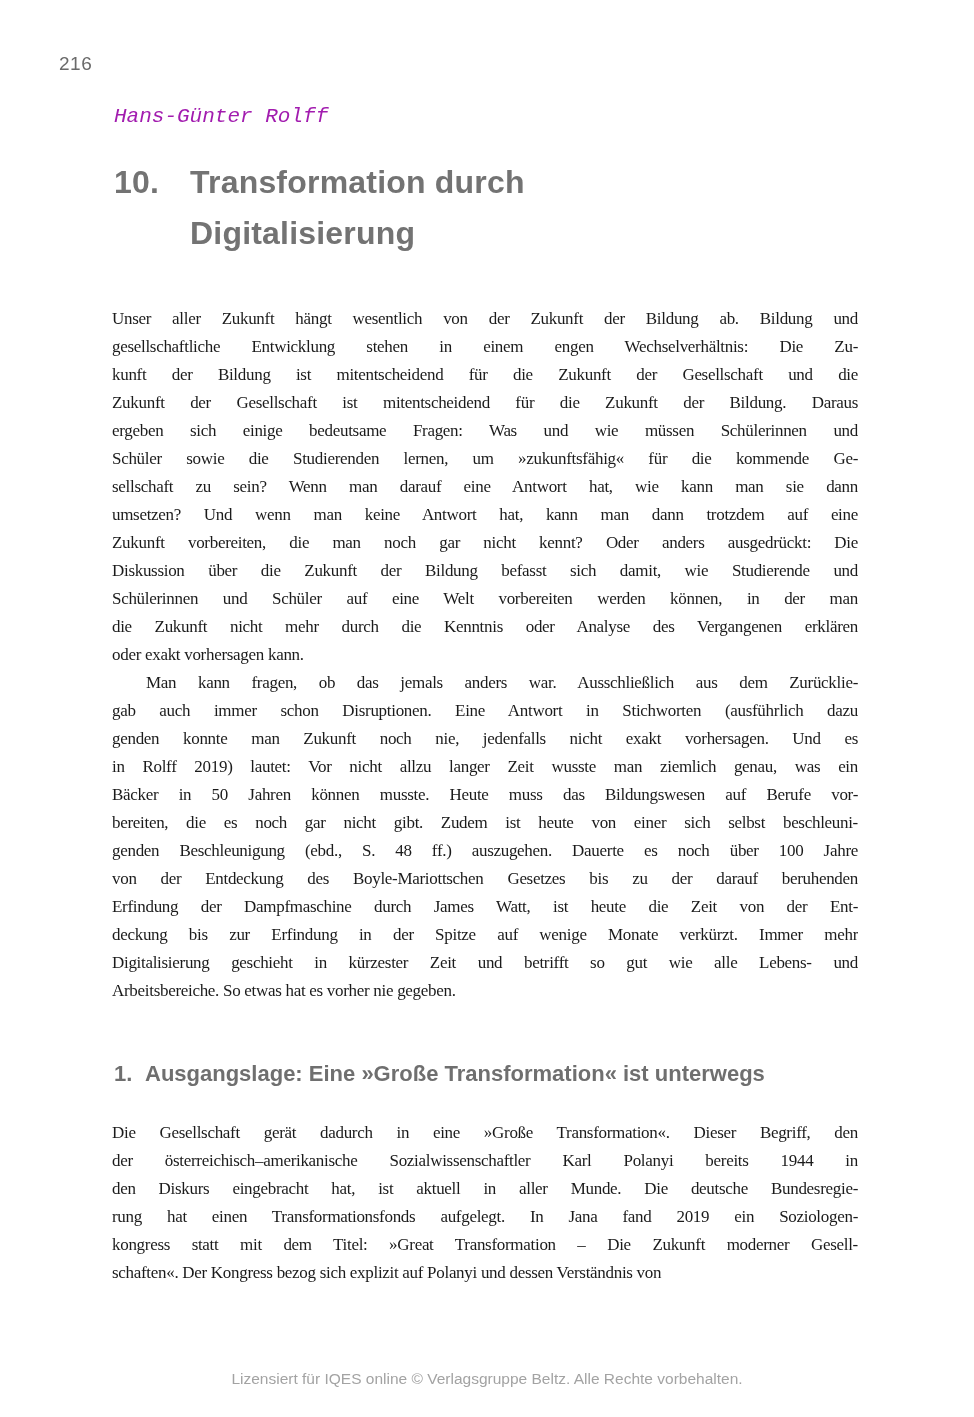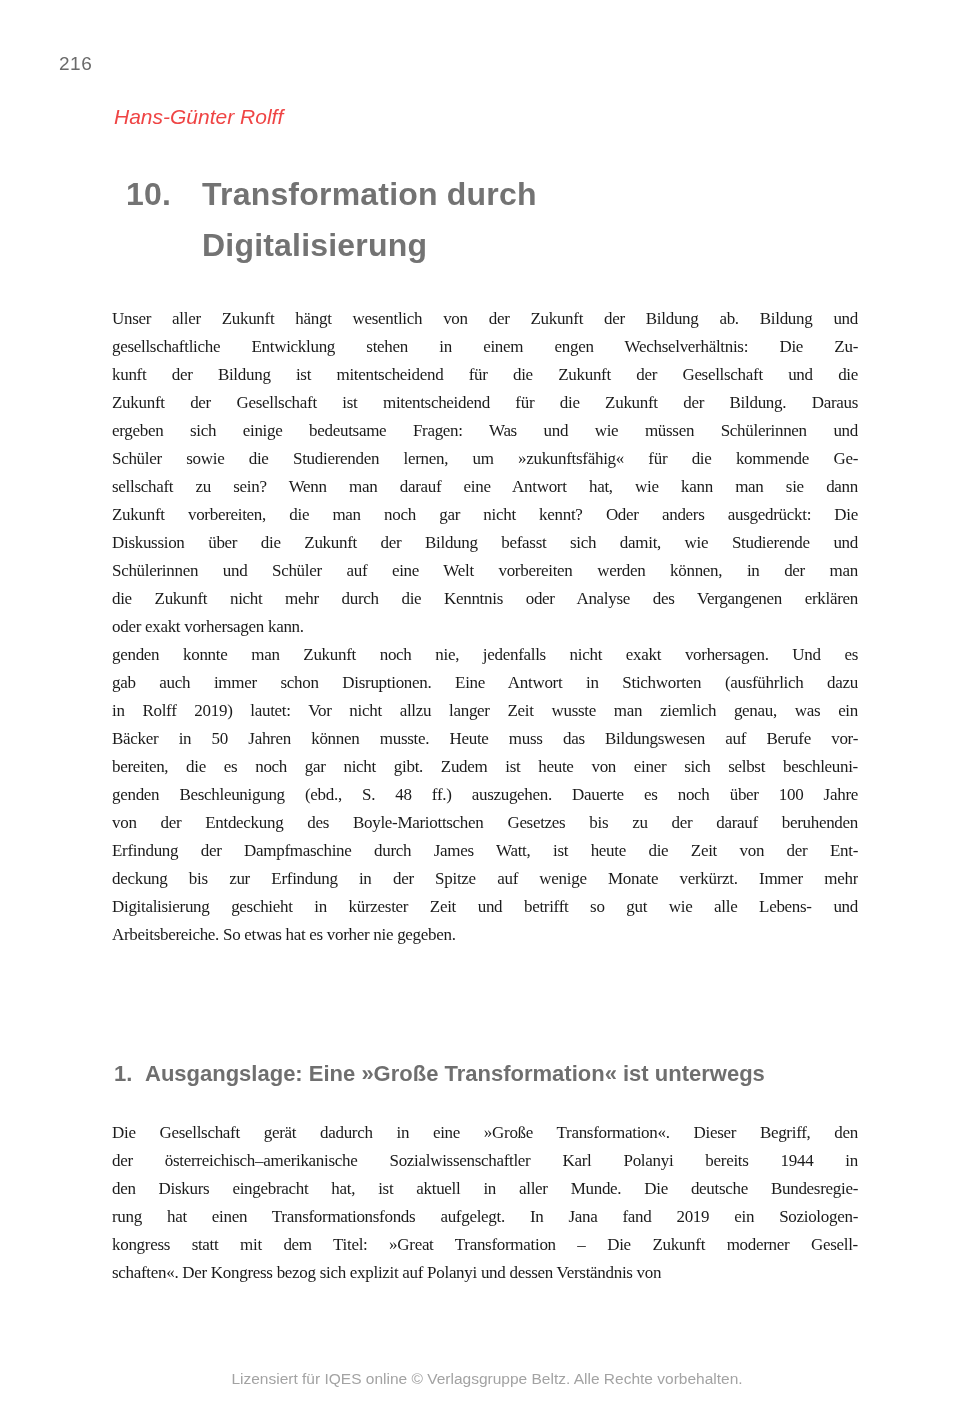--- a/index.html
+++ b/index.html
@@ -11,25 +11,25 @@
     overflow: hidden;
   }
   .page-number {
     position: absolute; left: 59px; top: 53px;
     font-family: "Liberation Sans", sans-serif;
     font-weight: 400; font-size: 19px; color: #6a6a6a;
     letter-spacing: 0.5px;
   }
   .author {
     position: absolute; left: 114px; top: 105px;
-    font-family: Liberation Sans, sans-serif;
-    font-style: italic; font-size: 21px; color: #ef4444;
+    font-family: Liberation Mono, monospace;
+    font-style: italic; font-size: 21px; color: #a21caf;
   }
   .chapter {
-    position: absolute; left: 114px; top: 157px; margin: 12px;
+    position: absolute; left: 114px; top: 157px; margin: 0;
     display: flex;
     font-family: "Liberation Sans", sans-serif;
     font-weight: 700; font-size: 32px; line-height: 51px;
     color: #737373; letter-spacing: 0.2px;
   }
   .ch-num { flex: 0 0 76px; }
   .section {
     position: absolute; left: 114px; top: 1059px; margin: 0;
     display: flex;
     font-family: "Liberation Sans", sans-serif;
@@ -72,29 +72,31 @@
 
 <div class="bodytext bt1">
   <div class="para">
       <div class="tline">Unser aller Zukunft hängt wesentlich von der Zukunft der Bildung ab. Bildung und</div>
       <div class="tline">gesellschaftliche Entwicklung stehen in einem engen Wechselverhältnis: Die Zu-</div>
       <div class="tline">kunft der Bildung ist mitentscheidend für die Zukunft der Gesellschaft und die</div>
       <div class="tline">Zukunft der Gesellschaft ist mitentscheidend für die Zukunft der Bildung. Daraus</div>
       <div class="tline">ergeben sich einige bedeutsame Fragen: Was und wie müssen Schülerinnen und</div>
       <div class="tline">Schüler sowie die Studierenden lernen, um »zukunftsfähig« für die kommende Ge-</div>
       <div class="tline">sellschaft zu sein? Wenn man darauf eine Antwort hat, wie kann man sie dann</div>
+      <div class="tline">umsetzen? Und wenn man keine Antwort hat, kann man dann trotzdem auf eine</div>
       <div class="tline">Zukunft vorbereiten, die man noch gar nicht kennt? Oder anders ausgedrückt: Die</div>
       <div class="tline">Diskussion über die Zukunft der Bildung befasst sich damit, wie Studierende und</div>
       <div class="tline">Schülerinnen und Schüler auf eine Welt vorbereiten werden können, in der man</div>
       <div class="tline">die Zukunft nicht mehr durch die Kenntnis oder Analyse des Vergangenen erklären</div>
       <div class="tline last">oder exakt vorhersagen kann.</div>
     </div>
   <div class="para">
+      <div class="tline indent">Man kann fragen, ob das jemals anders war. Ausschließlich aus dem Zurücklie-</div>
+      <div class="tline">gab auch immer schon Disruptionen. Eine Antwort in Stichworten (ausführlich dazu</div>
       <div class="tline">genden konnte man Zukunft noch nie, jedenfalls nicht exakt vorhersagen. Und es</div>
-      <div class="tline">gab auch immer schon Disruptionen. Eine Antwort in Stichworten (ausführlich dazu</div>
       <div class="tline">in Rolff 2019) lautet: Vor nicht allzu langer Zeit wusste man ziemlich genau, was ein</div>
       <div class="tline">Bäcker in 50 Jahren können musste. Heute muss das Bildungswesen auf Berufe vor-</div>
       <div class="tline">bereiten, die es noch gar nicht gibt. Zudem ist heute von einer sich selbst beschleuni-</div>
       <div class="tline">genden Beschleunigung (ebd., S. 48 ff.) auszugehen. Dauerte es noch über 100 Jahre</div>
       <div class="tline">von der Entdeckung des Boyle-Mariottschen Gesetzes bis zu der darauf beruhenden</div>
       <div class="tline">Erfindung der Dampfmaschine durch James Watt, ist heute die Zeit von der Ent-</div>
       <div class="tline">deckung bis zur Erfindung in der Spitze auf wenige Monate verkürzt. Immer mehr</div>
       <div class="tline">Digitalisierung geschieht in kürzester Zeit und betrifft so gut wie alle Lebens- und</div>
       <div class="tline last">Arbeitsbereiche. So etwas hat es vorher nie gegeben.</div>
     </div>

